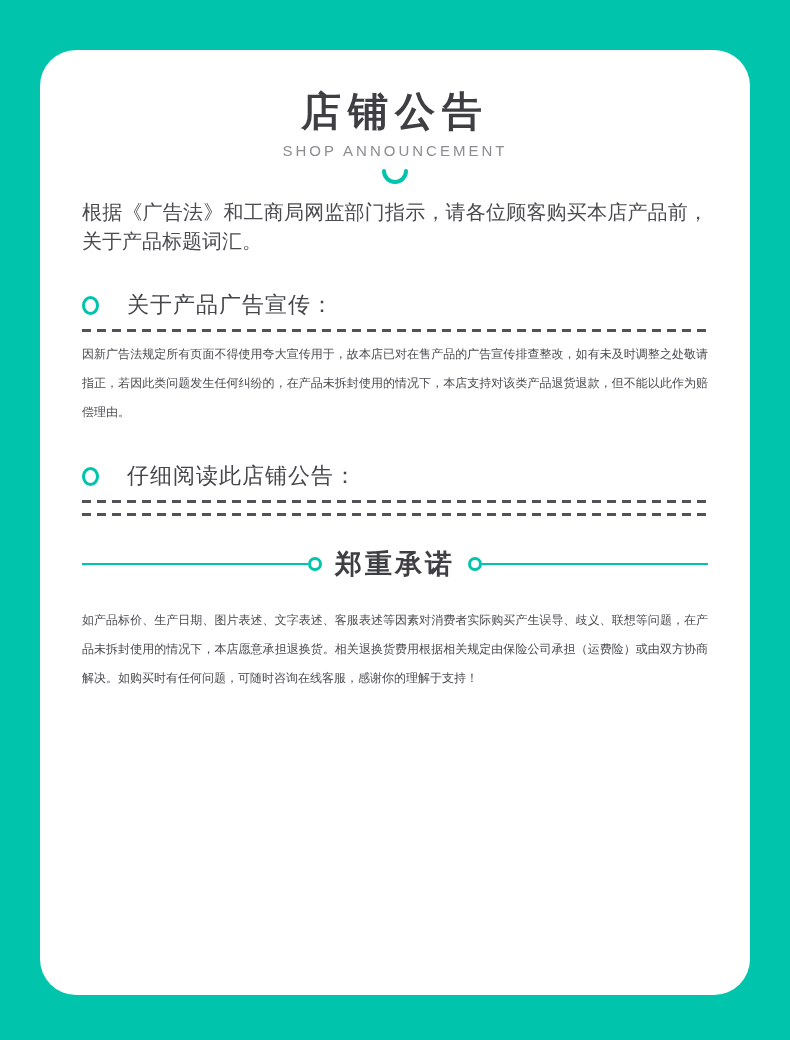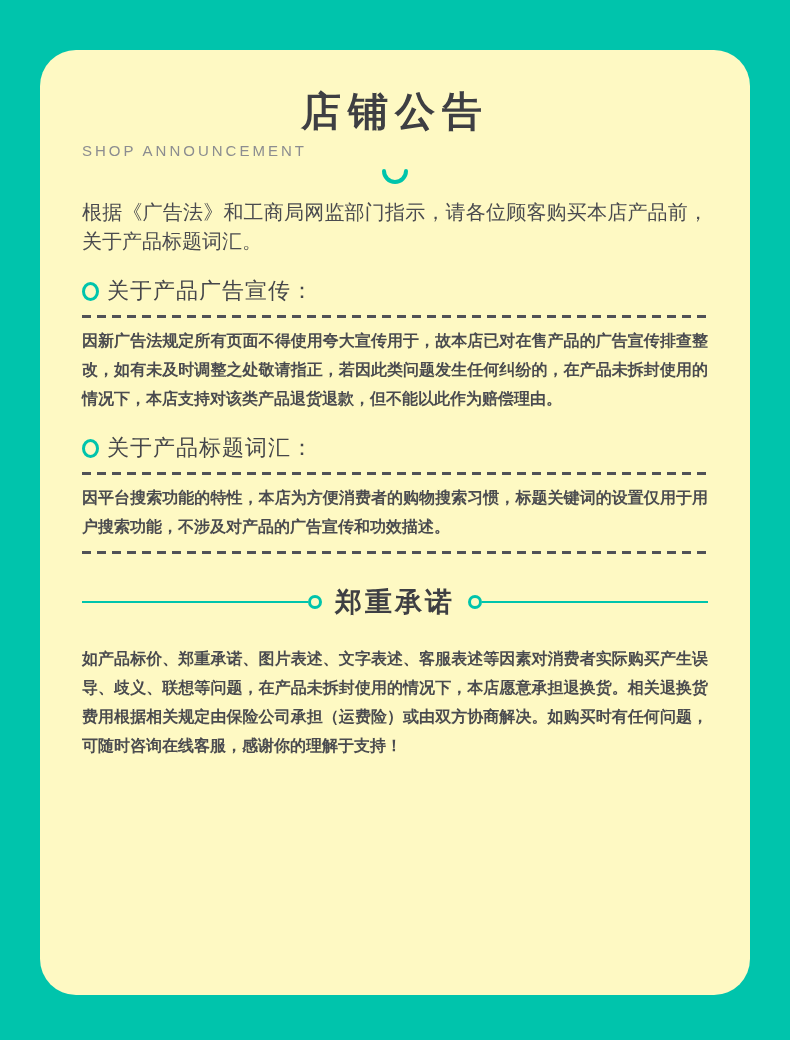--- a/index.html
+++ b/index.html
@@ -13,59 +13,60 @@
     font-family: "Liberation Sans", "DejaVu Sans", sans-serif;
     position: relative;
     overflow: hidden;
   }
   .card {
     position: absolute;
     left: 40px;
     top: 50px;
     right: 40px;
     bottom: 45px;
-    background: #fef9c3;
+    background: #ffffff;
     border-radius: 36px;
     padding: 38px 42px 0 42px;
     box-sizing: border-box;
     overflow: hidden;
   }
   .page-title {
     margin: 0;
     text-align: center;
     font-size: 40px;
     line-height: 46px;
     font-weight: bold;
     letter-spacing: 7px;
     color: #3E3F43;
   }
   .page-subtitle {
     margin-top: 8px;
+    text-align: center;
     font-size: 15px;
     letter-spacing: 3px;
     color: #8C8D90;
   }
   .arc-wrap {
     margin-top: 9px;
     text-align: center;
     height: 17px;
     line-height: 0;
   }
   .intro {
     margin: 13px 0 0 0;
     font-size: 20px;
     line-height: 29px;
     color: #4A4B4F;
     text-align: justify;
   }
   .sec-head {
-    margin-top: 21px;
+    margin-top: 35px;
     display: flex;
     align-items: center;
-    gap: 8px;
+    gap: 28px;
     text-align: right;
   }
   .ring {
     width: 11px;
     height: 13px;
     border: 3px solid #00C4AC;
     border-radius: 50%;
     flex: 0 0 auto;
     background: transparent;
   }
@@ -75,25 +76,24 @@
     color: #45464A;
     letter-spacing: 1px;
   }
   .dash {
     margin-top: 10px;
     height: 3px;
     background: repeating-linear-gradient(90deg, #515257 0px, #515257 9px, transparent 9px, transparent 15px);
   }
   p.body {
     margin: 8px 0 0 0;
-    font-size: 16px;
+    font-size: 12px;
     line-height: 29px;
     color: #4A4B4F;
     text-align: justify;
-    font-weight: bold;
   }
   .promise {
     margin-top: 30px;
     display: flex;
     align-items: center;
   }
   .promise .line {
     flex: 1 1 auto;
     height: 2px;
     background: #00C4AC;
@@ -137,31 +137,30 @@
 
     <div class="sec-head">
       <span class="ring"></span>
       <span class="sec-title">关于产品广告宣传：</span>
     </div>
     <div class="dash"></div>
     <p class="body">因新广告法规定所有页面不得使用夸大宣传用于，故本店已对在售产品的广告宣传排查整改，如有未及时调整之处敬请指正，若因此类问题发生任何纠纷的，在产品未拆封使用的情况下，本店支持对该类产品退货退款，但不能以此作为赔偿理由。</p>
 
     <div class="sec-head">
       <span class="ring"></span>
-      <span class="sec-title">关于产品标题词汇：</span>
+      <span class="sec-title">仔细阅读此店铺公告：</span>
     </div>
     <div class="dash"></div>
-    <p class="body">因平台搜索功能的特性，本店为方便消费者的购物搜索习惯，标题关键词的设置仅用于用户搜索功能，不涉及对产品的广告宣传和功效描述。</p>
 
     <div class="dash"></div>
 
     <div class="promise">
       <span class="line"></span>
       <span class="dot"></span>
       <span class="promise-title">郑重承诺</span>
       <span class="dot"></span>
       <span class="line"></span>
     </div>
 
-    <p class="body promise-body">如产品标价、郑重承诺、图片表述、文字表述、客服表述等因素对消费者实际购买产生误导、歧义、联想等问题，在产品未拆封使用的情况下，本店愿意承担退换货。相关退换货费用根据相关规定由保险公司承担（运费险）或由双方协商解决。如购买时有任何问题，可随时咨询在线客服，感谢你的理解于支持！</p>
+    <p class="body promise-body">如产品标价、生产日期、图片表述、文字表述、客服表述等因素对消费者实际购买产生误导、歧义、联想等问题，在产品未拆封使用的情况下，本店愿意承担退换货。相关退换货费用根据相关规定由保险公司承担（运费险）或由双方协商解决。如购买时有任何问题，可随时咨询在线客服，感谢你的理解于支持！</p>
 
   </div>
 </div>
 
 </body></html>

